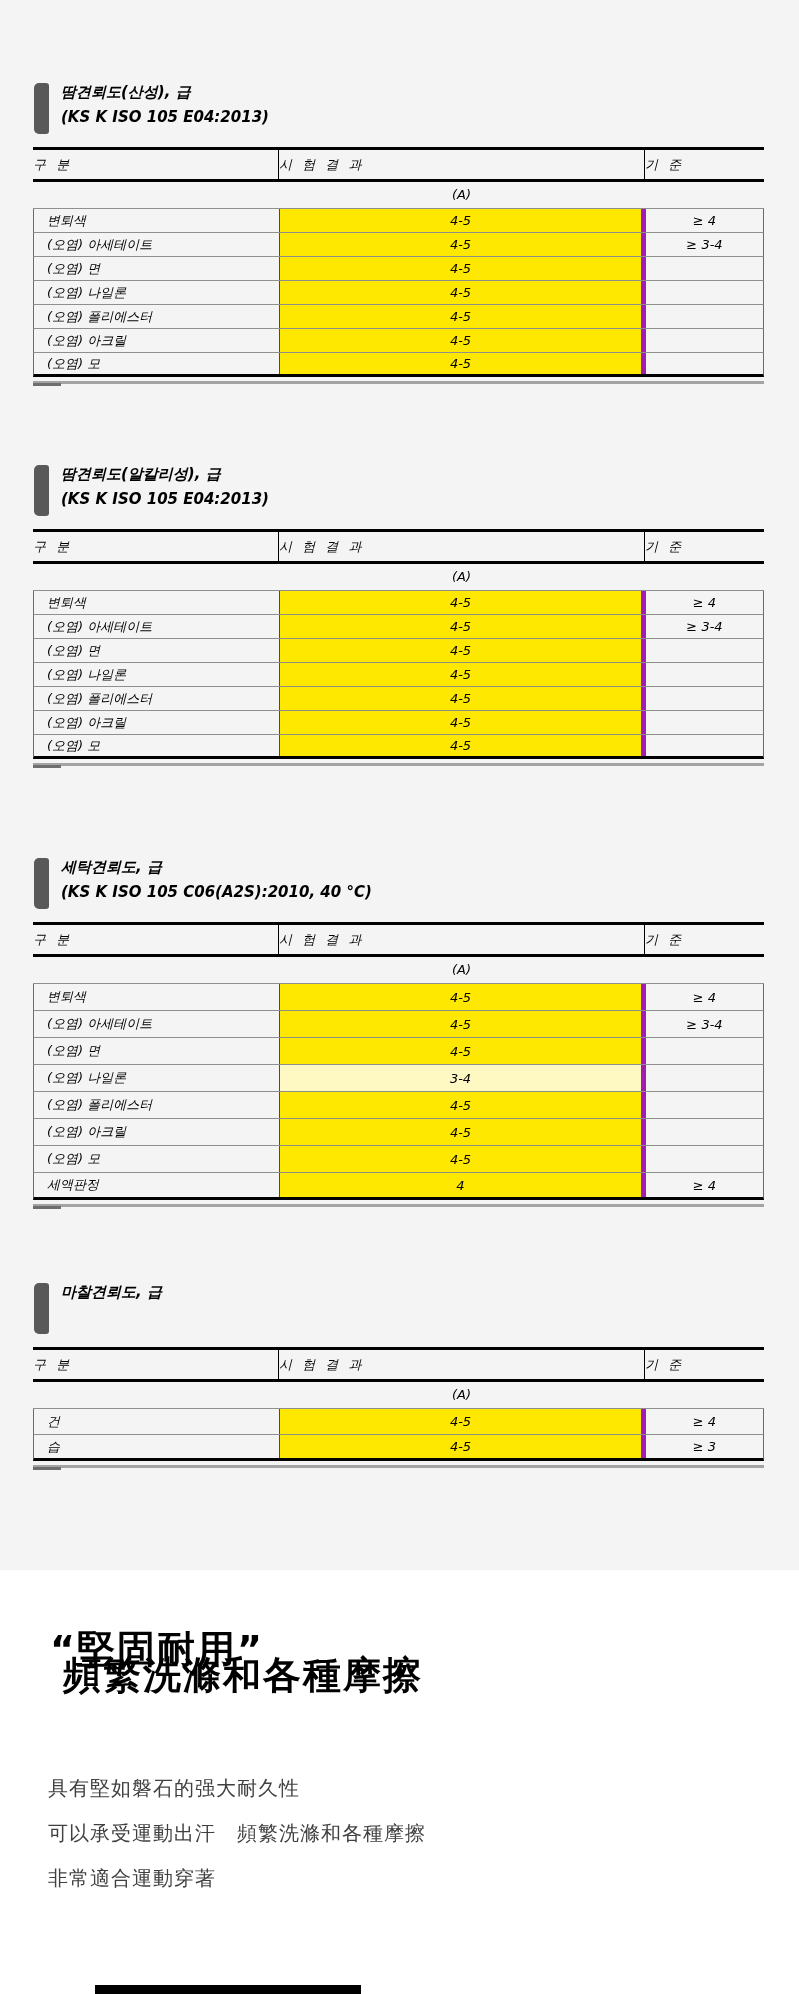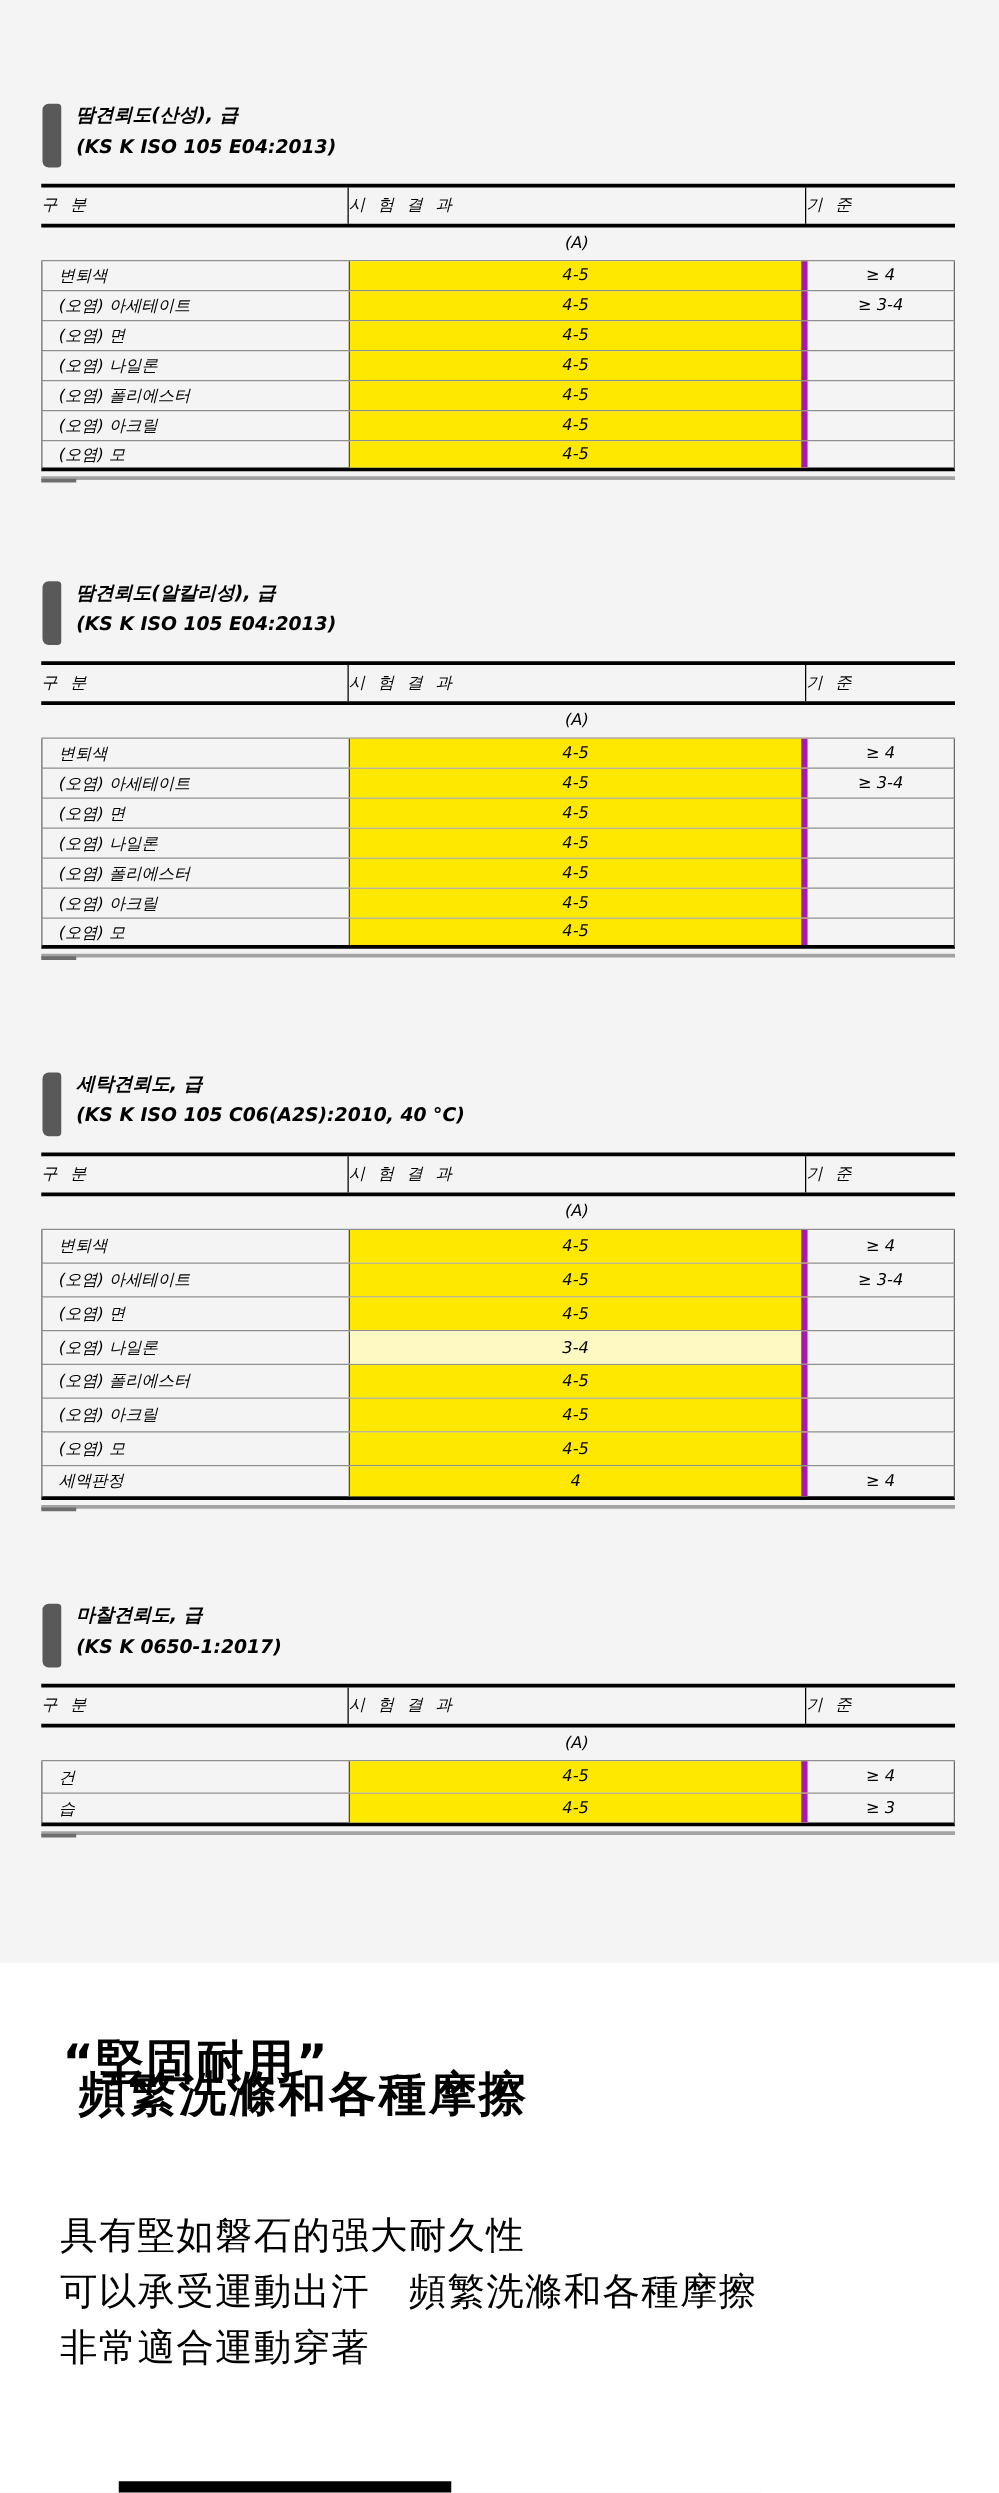--- a/index.html
+++ b/index.html
@@ -41,21 +41,21 @@
   .c1{width:245px;padding-left:13px;}
   .c2{width:367px;justify-content:center;border-left:1px solid #4a4a4a;border-right:5px solid #a21caf;}
   .c3{flex:1;justify-content:center;}
 
   .shadow{margin-top:4px;height:3px;background:#a3a3a3;position:relative;}
   .shadow::before{content:"";position:absolute;left:0;top:2px;width:28px;height:3px;background:#6e6e6e;}
 
   .cn-h{position:absolute;font-weight:bold;font-size:38px;letter-spacing:2px;white-space:nowrap;color:#000;}
   #cn-h1{left:63px;top:1650px;}
   #cn-h2{left:50px;top:1624px;}
-  .cn-body{position:absolute;left:48px;top:1766px;font-size:30px;line-height:45px;letter-spacing:1px;color:#000000;}
+  .cn-body{position:absolute;left:48px;top:1766px;font-size:20px;line-height:45px;letter-spacing:1px;color:#404040;}
   .cn-body div{white-space:nowrap;}
   .bottom-bar{position:absolute;left:95px;top:1985px;width:266px;height:9px;background:#000;}
 </style>
 </head>
 <body>
 
 <div class="top-bg"></div>
 <div id="tables">
     <div class="tbl-block">
       <div class="tbl-title">
@@ -224,21 +224,20 @@
           <div class="c c2" style="background: rgb(255, 232, 0);">4</div>
           <div class="c c3">≥ 4</div>
         </div>
       </div>
       <div class="shadow"></div>
     </div>
     <div class="tbl-block">
       <div class="tbl-title">
         <div class="marker" style="background: rgb(89, 89, 89);"></div>
         <div class="t-line">마찰견뢰도, 급</div>
-        <div class="t-line">(KS K 0650-1:2017)</div>
       </div>
       <div class="tbl">
         <div class="thead-row">
           <div class="hc hc1">구 분</div>
           <div class="hc hc2">시 험 결 과</div>
           <div class="hc hc3">기 준</div>
         </div>
         <div class="subrow">
           <div class="sc sc1"></div>
           <div class="sc sc2">(A)</div>

